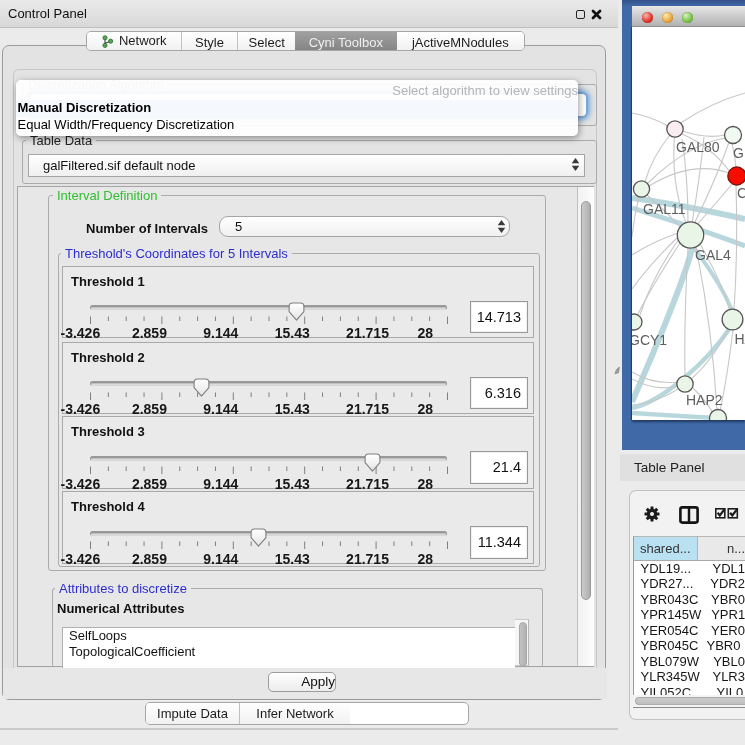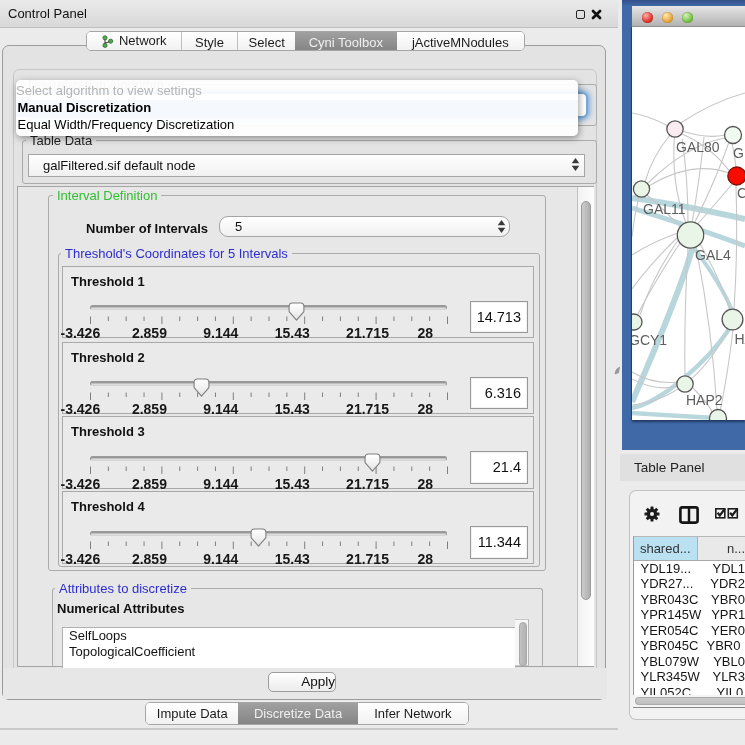--- a/index.html
+++ b/index.html
@@ -87,21 +87,20 @@
   <div class="listitem">TopologicalCoefficient</div>
 </div>
 <div class="abs" style="left:515px;top:619px;width:13.5px;height:47px;background:#f6f6f6;border-right:1px solid #b6b6b6;border-top:1px solid #c9c9c9;border-bottom:1px solid #c9c9c9;"></div>
 <div class="abs" style="left:518.5px;top:621.5px;width:8.5px;height:44px;background:linear-gradient(to right,#c2c2c2,#b2b2b2);border:1px solid #a8a8a8;border-radius:4px 4px 3px 3px;"></div>
 
 <div class="abs" style="left:3px;top:668px;width:604px;height:31px;background:#e7e7e7;"></div>
 <div class="abs" style="left:268px;top:672px;width:68px;height:19.5px;background:linear-gradient(#fefefe,#ececec);border:1px solid #9d9d9d;border-radius:5px;font-size:13.5px;color:#111;text-align:right;line-height:18px;">Apply</div>
 
 <div id="bottabs" class="abs tabbar" style="left:145px;top:702px;width:324px;height:23px;">
   <div class="tab" style="width:93px;line-height:21px;">Impute Data</div>
-  <div class="tab sel" style="width:120px;line-height:21px;">Discretize Data</div>
   <div class="tab" style="width:111px;line-height:21px;">Infer Network</div>
 </div>
 <div class="abs" style="left:0;top:728px;width:618px;height:1.5px;background:#c9c9c9;"></div>
 
 <div class="abs group" style="left:22px;top:84px;width:575px;height:42px;"></div>
 <div class="glabel" style="left:24px;top:77px;color:#8f8f8f;background:#e3e3e3;">Discretization Algorithm</div>
 
 <div class="abs" style="left:28px;top:92px;width:560px;height:26px;border-radius:6px;border:2px solid #7aa8d4;box-shadow:0 0 5px 2px rgba(92,156,219,.8);background:#fff;"></div>
 
 <div class="abs group" style="left:22px;top:140px;width:575px;height:44px;"></div>
@@ -122,21 +121,21 @@
     </svg>
     <span>Network</span>
     </div>
   <div class="tab" style="width:57px;">Style</div>
   <div class="tab" style="width:58px;">Select</div>
   <div class="tab sel" style="width:102px;">Cyni Toolbox</div>
   <div class="tab" style="width:128px;">jActiveMNodules</div>
 </div>
 
 <div class="abs" style="left:16px;top:79.5px;width:562px;height:56px;background:rgba(255,255,255,0.93);border-radius:5px;box-shadow:1px 2px 7px rgba(0,0,0,.4);overflow:hidden;">
-  <div style="height:20px;font-size:13px;color:#b4b4b4;text-align:left;line-height:22px;">Select algorithm to view settings</div>
+  <div style="height:20px;font-size:13px;color:#b4b4b4;text-align:right;line-height:22px;">Select algorithm to view settings</div>
   <div style="height:17.5px;font-size:13px;font-weight:bold;color:#000;padding-left:1.5px;line-height:15px;background:rgba(243,247,252,0.85);">Manual Discretization</div>
   <div style="height:17.5px;font-size:13px;color:#000;padding-left:1.5px;line-height:16px;">Equal Width/Frequency Discretization</div>
 </div>
 
 <svg class="abs" style="left:613px;top:366px" width="9" height="10">
     <path d="M7 1 C4 2 2.5 4 2 8 L6 6.5" fill="#9a9a9a" stroke="#888" stroke-width="0.6"></path>
   </svg>
 
 <div class="abs" style="left:622px;top:0;width:123px;height:450px;background:linear-gradient(#33508a,#3f69a7 6px,#3f69a7);"></div>
 <div class="abs" style="left:630.5px;top:27px;width:1.5px;height:393px;background:#2a4a75;"></div>

